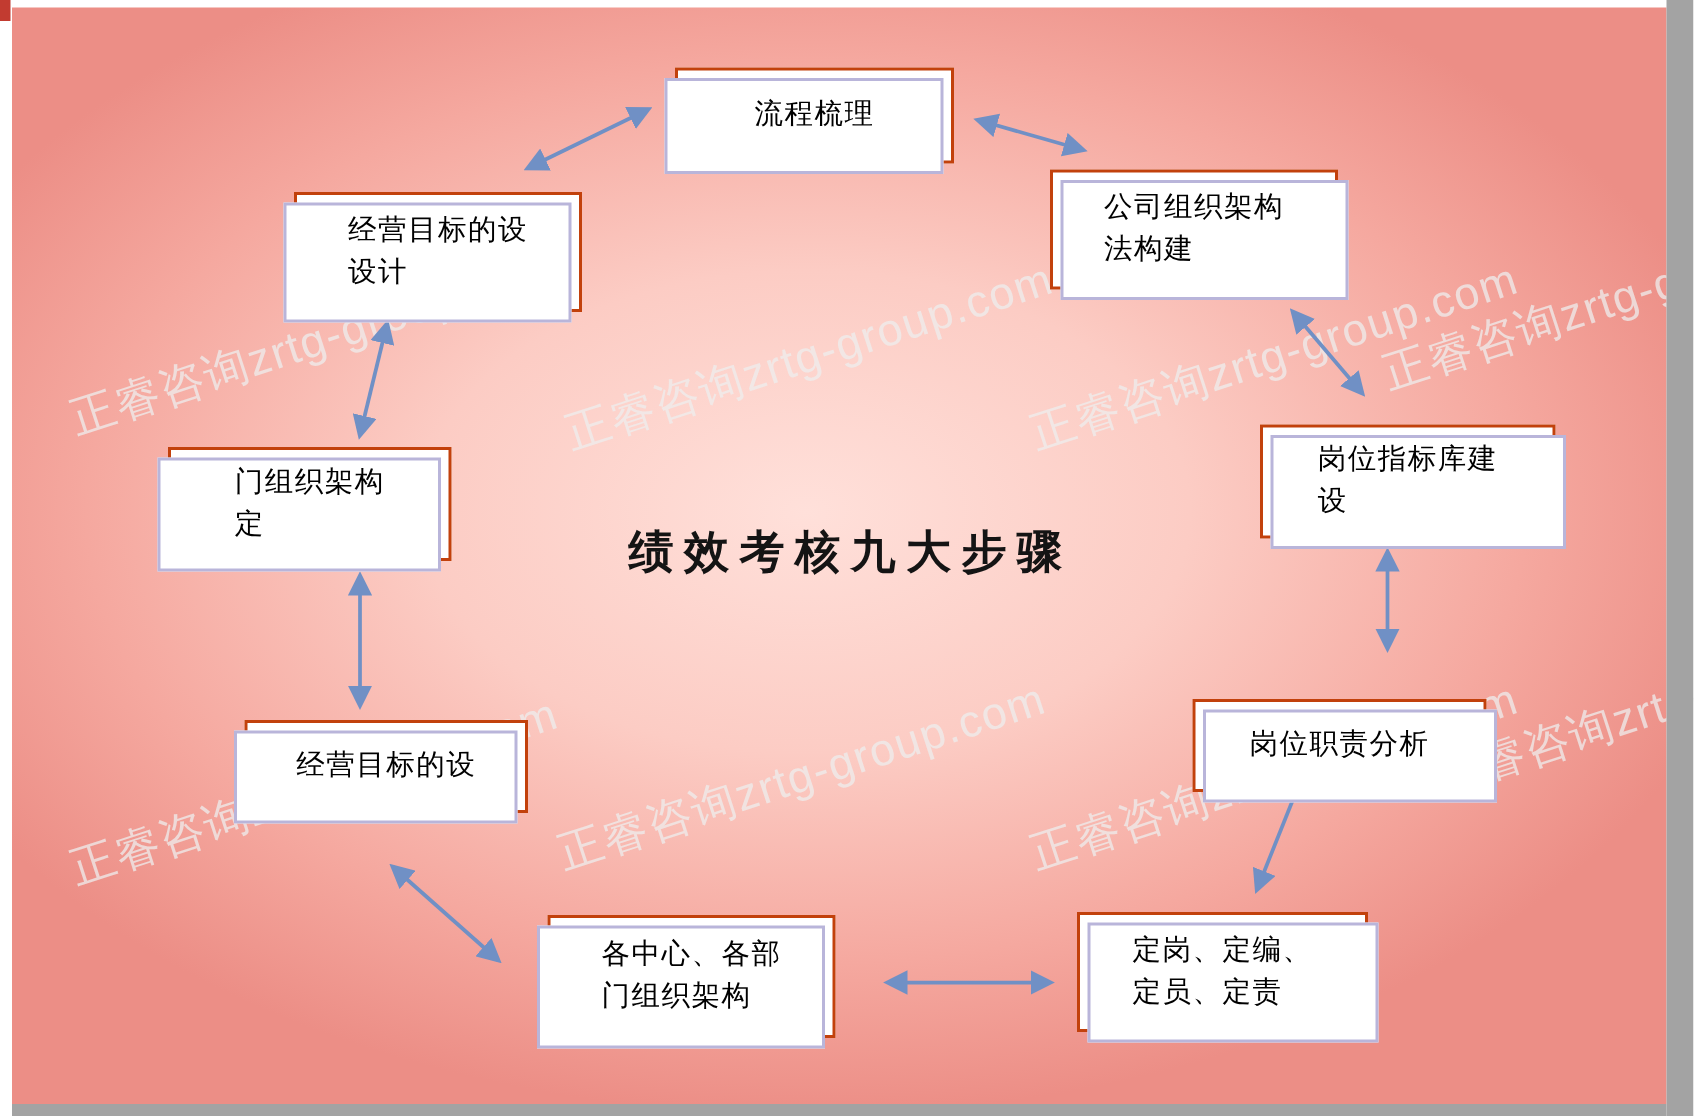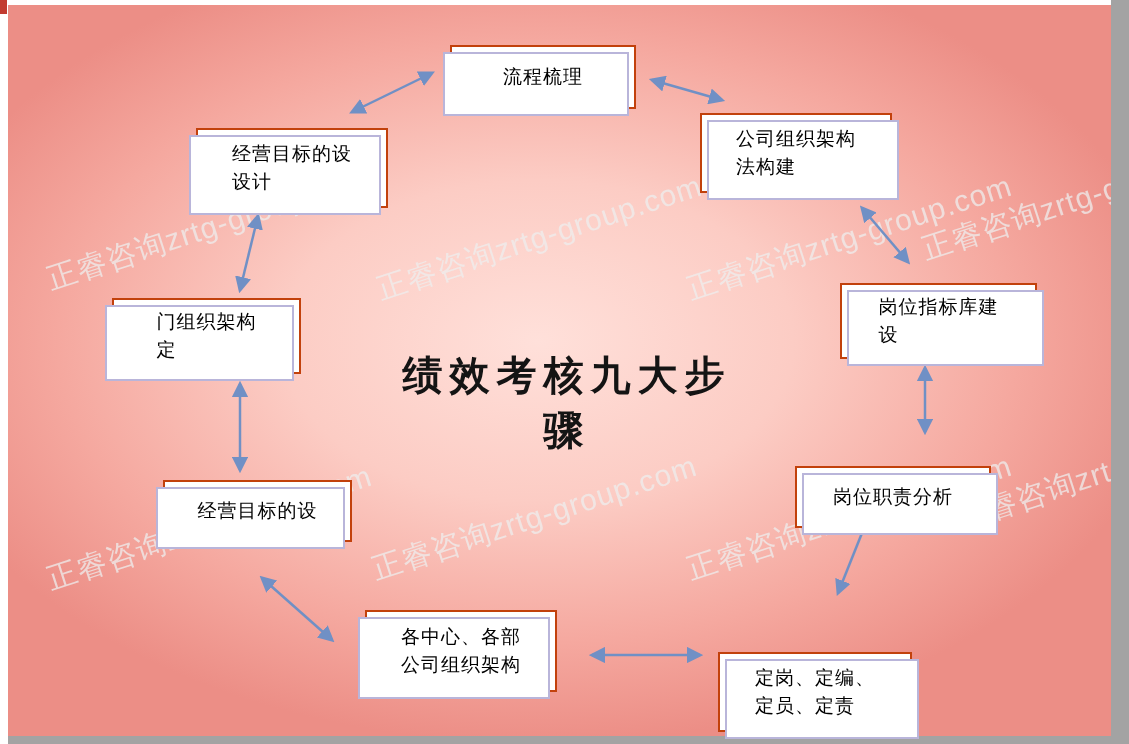--- a/index.html
+++ b/index.html
@@ -25,41 +25,41 @@
   }
   .watermark{
     position:absolute;
     font-family:"Liberation Sans","DejaVu Sans",sans-serif;
     font-size:30px;color:rgba(238,238,238,0.75);
     transform:rotate(-18deg);transform-origin:left center;
     white-space:nowrap;letter-spacing:1px;user-select:none;
   }
   .title{
     position:absolute;left:392px;top:348px;width:350px;
-    font-size:40px;font-weight:bold;color:#141414;
+    font-size:30px;font-weight:bold;color:#141414;
     letter-spacing:7px;text-align:center;
   }
   .node{
     position:absolute;background:#ffffff;border:2px solid #c2410c;
     display:flex;align-items:center;justify-content:center;
     font-size:19px;color:#000000;text-align:left;
     line-height:1.45;letter-spacing:1px;
     white-space:pre-line;z-index:2;
   }
   .node::after{
     content:"";position:absolute;left:-2px;top:-2px;right:-2px;bottom:-2px;
     border:2px solid #b9b5da;background:#ffffff;z-index:-1;
   }
   .node.sh-left::after{transform:translate(-7px,7px);}
   .node.sh-right::after{transform:translate(7px,7px);}
   .n-process{left:450px;top:45px;width:182px;height:60px;}
   .n-forms{left:700px;top:113px;width:188px;height:76px;}
   .n-indicators{left:840px;top:283px;width:193px;height:72px;}
   .n-duty{left:795px;top:444px;width:192px;height:58px;margin-top:22px;}
-  .n-staffing{left:718px;top:608px;width:190px;height:76px;margin-top:44px;}
+  .n-staffing{left:718px;top:608px;width:190px;height:76px;}
   .n-centers{left:365px;top:610px;width:188px;height:78px;}
   .n-org{left:163px;top:480px;width:185px;height:58px;}
   .n-goal{left:112px;top:298px;width:185px;height:72px;}
   .n-model{left:196px;top:128px;width:188px;height:76px;}
   svg.arrows{position:absolute;left:0;top:0;width:1129px;height:744px;z-index:1;pointer-events:none;}
 </style>
 </head>
 <body>
 
 <div class="slide">
@@ -96,21 +96,21 @@
 
 <div class="node n-process sh-left">流程梳理</div>
 <div class="node n-forms sh-right">公司组织架构
 法构建</div>
 <div class="node n-indicators sh-right">岗位指标库建
 设</div>
 <div class="node n-duty sh-right">岗位职责分析</div>
 <div class="node n-staffing sh-right">定岗、定编、
 定员、定责</div>
 <div class="node n-centers sh-left">各中心、各部
-公司组织架构</div>
+门组织架构</div>
 <div class="node n-org sh-left">经营目标的设</div>
 <div class="node n-goal sh-left">门组织架构
 定</div>
 <div class="node n-model sh-left">经营目标的设
 设计</div>
 
 <div class="shadow-right"></div>
 <div class="shadow-bottom"></div>
 <div class="corner-artifact"></div>
 

